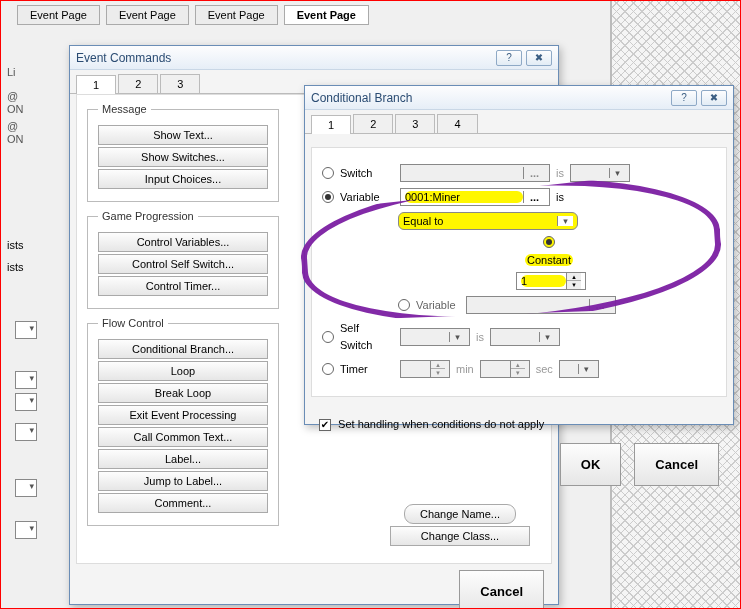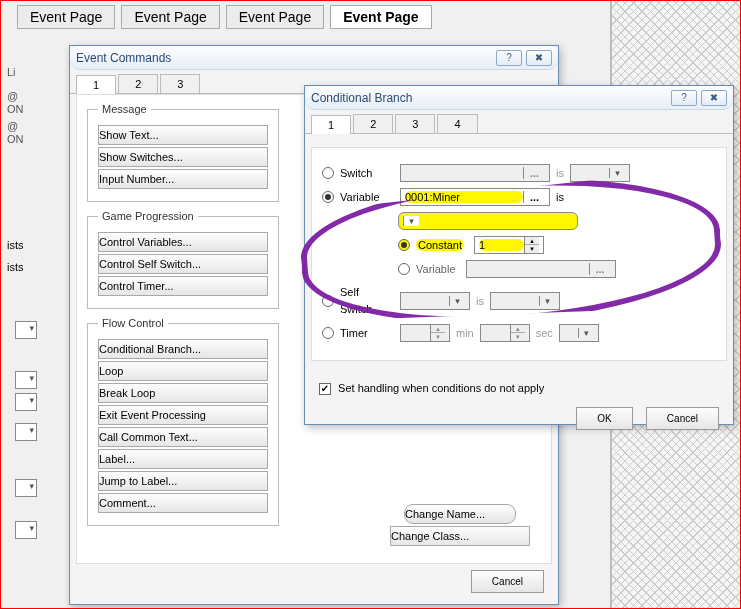--- a/index.html
+++ b/index.html
@@ -21,21 +21,21 @@
     background-image: repeating-linear-gradient(45deg,#ccc 0 1px,transparent 1px 6px),
                       repeating-linear-gradient(-45deg,#ccc 0 1px,transparent 1px 6px);
     background-color: #f5f5f5;
     border-left: 2px solid #bbb;
   }
   .tabbtn {
     display: inline-block;
     border: 1px solid #aaa;
     background: #ececec;
     padding: 3px 12px;
-    font-size: 14px;
+    font-size: 11px;
     position: relative;
     top: 2px;
   }
   .tabbtn.sel { background: #fff; font-weight: bold; }
   .frag-left {
     position: absolute;
     left: 6px; top: 60px; width: 50px;
     color: #555;
   }
   .frag-left div { margin: 5px 0; }
@@ -53,21 +53,20 @@
     border: 1px solid #6a8db6;
     box-shadow: 2px 3px 8px rgba(0,0,0,0.25);
   }
   .titlebar {
     height: 24px;
     background: linear-gradient(#fdfdfe,#e6eef7);
     border-bottom: 1px solid #c9d7e6;
     display: flex;
     align-items: center;
     padding: 0 6px;
-    border-radius: 10px;
   }
   .titlebar .t { flex: 1; color: #2b4c73; font-size: 12px; }
   .titlebar .wbtn {
     width: 26px; height: 16px;
     border: 1px solid #8ea9c6;
     border-radius: 2px;
     margin-left: 4px;
     background: linear-gradient(#fdfdfe,#e2ecf5);
     text-align: center;
     font-size: 10px;
@@ -97,21 +96,21 @@
     border: 1px solid #bbb;
     margin: 8px 10px;
     padding: 8px 10px 10px 10px;
   }
   legend { padding: 0 4px; color: #333; }
   .cmdbtn {
     display: block;
     width: 170px;
     margin: 2px auto;
     padding: 3px 0;
-    text-align: left;
+    text-align: center;
     background: linear-gradient(#fdfdfd,#e6e6e6);
     border: 1px solid #a9a9a9;
     font-size: 11px;
   }
   .field {
     display: flex;
     align-items: center;
     gap: 6px;
     margin: 6px 0;
   }
@@ -174,22 +173,23 @@
     border: 1px solid #666;
     display: inline-block;
     background: #fff;
     font-size: 10px;
     line-height: 10px;
     text-align: center;
   }
   .btn {
     border: 1px solid #999;
     background: linear-gradient(#fdfdfd,#e6e6e6);
-    padding: 5px 20px;
-    font-size: 10px;
+    padding: 13px 20px;
+    font-size: 13px;
+    font-weight: bold;
   }
   .circle {
     position: absolute;
     border: 6px solid #7b1fa2;
     border-radius: 50% / 45%;
     width: 420px; height: 140px;
     left: 300px; top: 180px;
     pointer-events: none;
     transform: rotate(-4deg);
     opacity: 0.95;
@@ -237,21 +237,21 @@
     <div class="tab active">1</div>
     <div class="tab">2</div>
     <div class="tab">3</div>
   </div>
   <div style="background:#fff; border:1px solid #ddd; margin:0 6px; padding-bottom:6px; height:470px;">
     <div style="width:210px;">
       <fieldset>
         <legend>Message</legend>
         <div class="cmdbtn">Show Text...</div>
         <div class="cmdbtn">Show Switches...</div>
-        <div class="cmdbtn">Input Number...</div>
+        <div class="cmdbtn">Input Choices...</div>
       </fieldset>
       <fieldset>
         <legend>Game Progression</legend>
         <div class="cmdbtn">Control Variables...</div>
         <div class="cmdbtn">Control Self Switch...</div>
         <div class="cmdbtn">Control Timer...</div>
       </fieldset>
       <fieldset>
         <legend>Flow Control</legend>
         <div class="cmdbtn">Conditional Branch...</div>
@@ -307,25 +307,26 @@
       <span style="width:54px">Variable</span>
       <span class="txtbox" style="width:150px;">
         <span class="hl" style="flex:1">0001:Miner</span>
         <span class="dots">...</span>
       </span>
       <span>is</span>
     </div>
 
     <div class="field" style="margin-left:76px;">
       <span class="txtbox hl" style="width:180px;">
+        <span style="flex:1">Equal to</span>
         <span class="dd-arrow" style="background:#fff">▾</span>
       </span>
     </div>
 
-    <div class="field" style="margin-left:76px;">
+    <div class="field" style="margin-left:76px;flex-direction:column;">
       <span class="radio on hradio"></span>
       <span class="hl" style="padding:0 2px">Constant</span>
       <span class="txtbox" style="width:70px; margin-left:4px;">
         <span class="hl" style="flex:1">1</span>
         <span class="spin">
             <div>▴</div>
             <div style="border-bottom:none">▾</div>
           </span>
       </span>
     </div>

